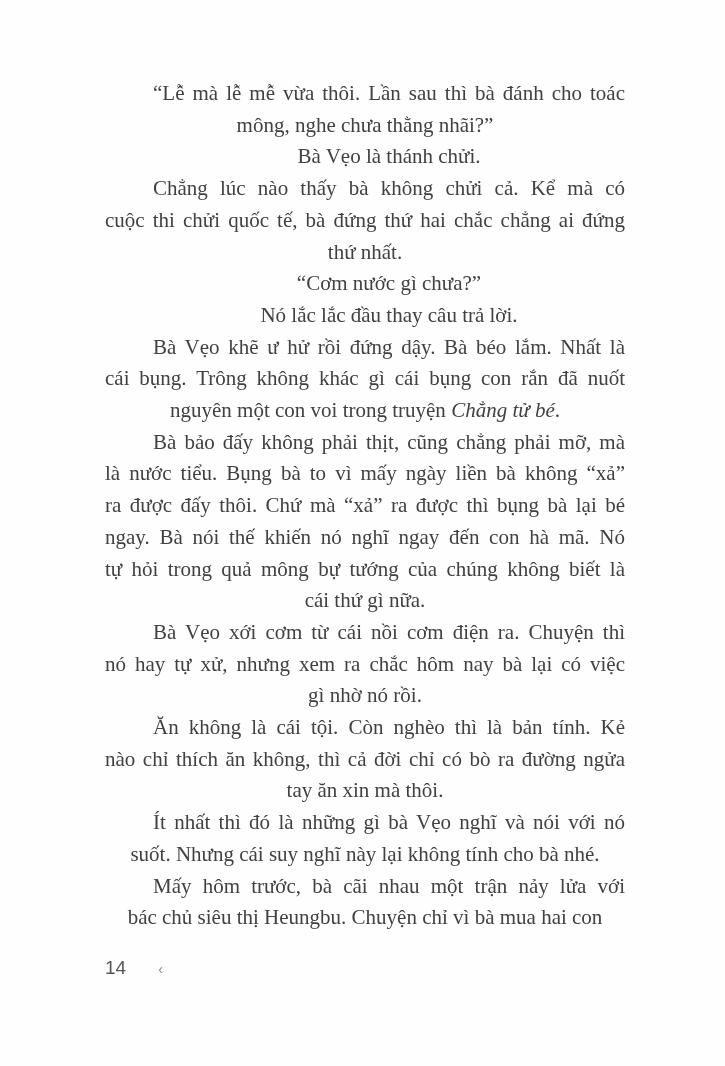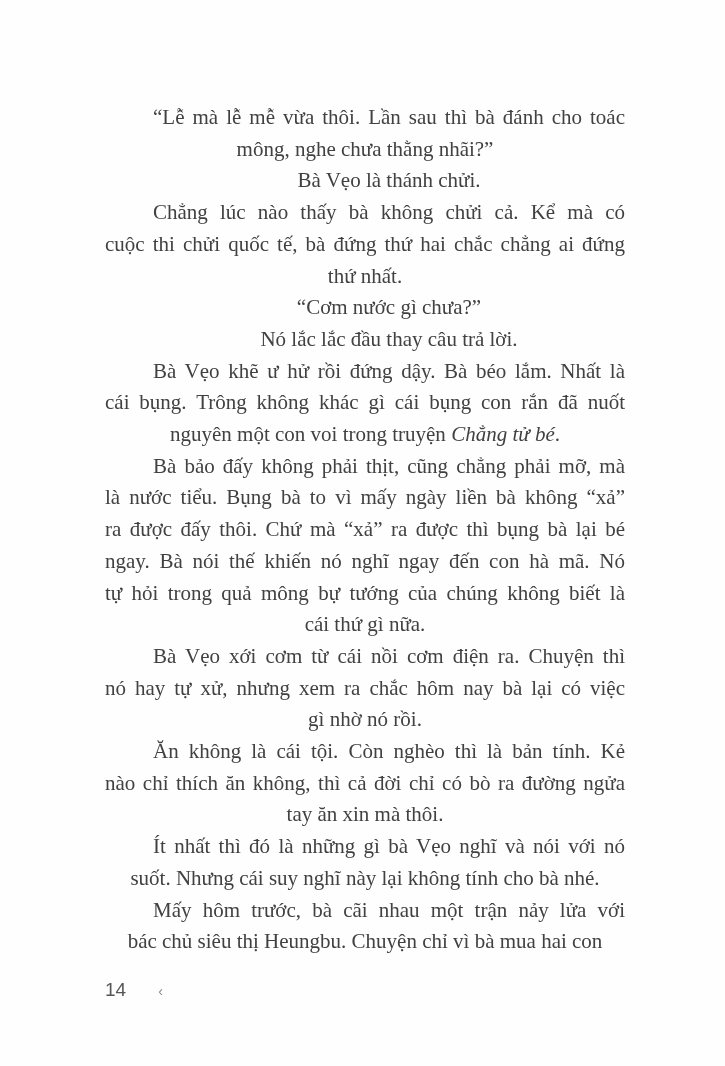--- a/index.html
+++ b/index.html
@@ -11,42 +11,42 @@
     position: relative;
     width: 725px;
     height: 1066px;
     background: #fefefe;
     overflow: hidden;
     font-family: "Liberation Serif", "DejaVu Serif", serif;
   }
   .text-block {
     position: absolute;
     left: 105px;
-    top: 102px;
+    top: 78px;
     width: 520px;
     color: #414141;
     font-size: 21px;
     line-height: 31.7px;
   }
   .para { margin: 0; }
   .line {
     text-align: center;
   }
   .line.just {
     text-align: justify;
     text-align-last: justify;
   }
   .line.first {
     text-indent: 48px;
   }
   .it { font-style: italic; }
   .footer {
     position: absolute;
     left: 105px;
-    top: 979px;
+    top: 957px;
     display: flex;
     align-items: baseline;
     gap: 6px;
   }
   .page-number {
     font-family: "Liberation Sans", "DejaVu Sans", sans-serif;
     font-size: 19px;
     color: #565656;
   }
   .footer-separator {

